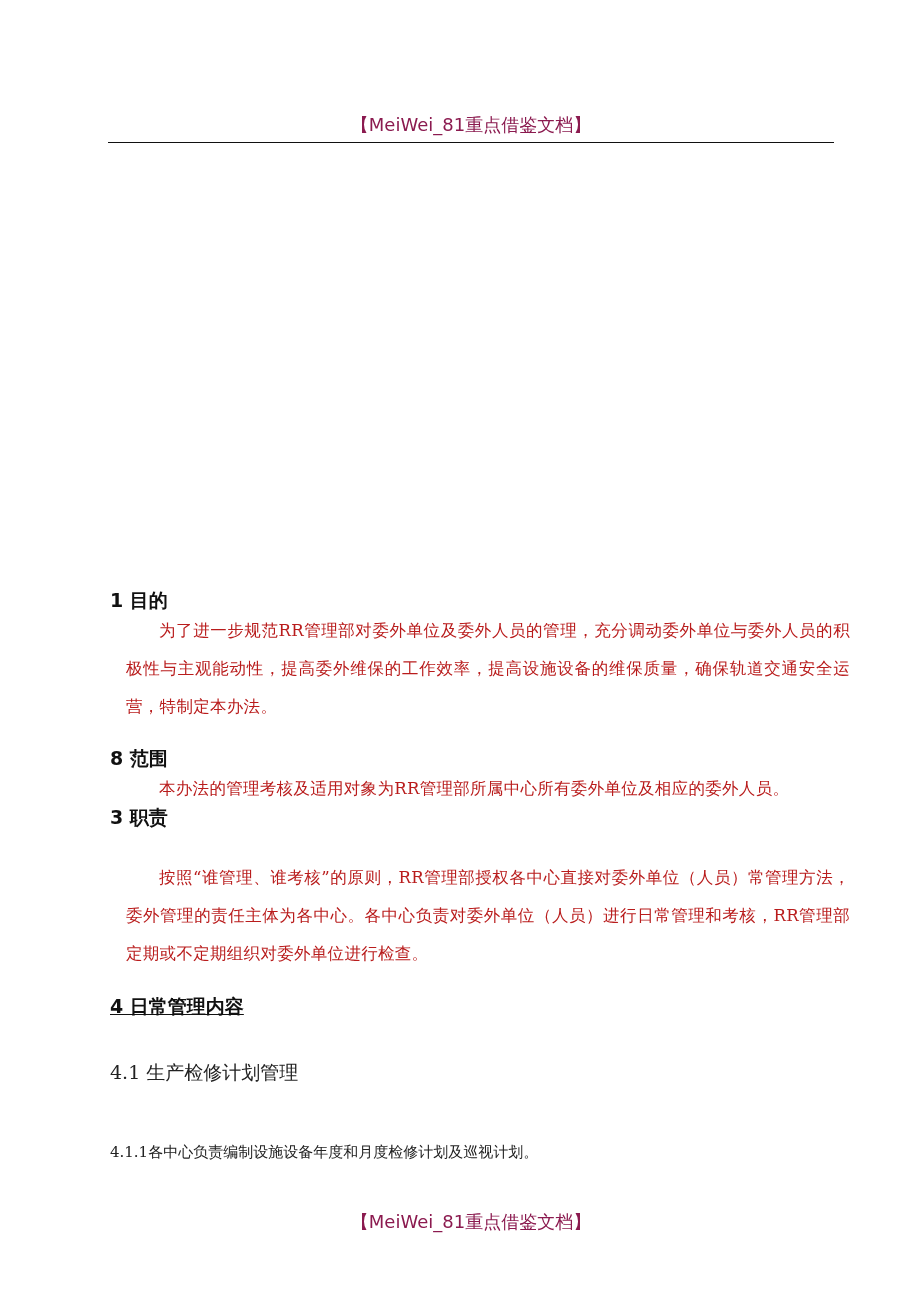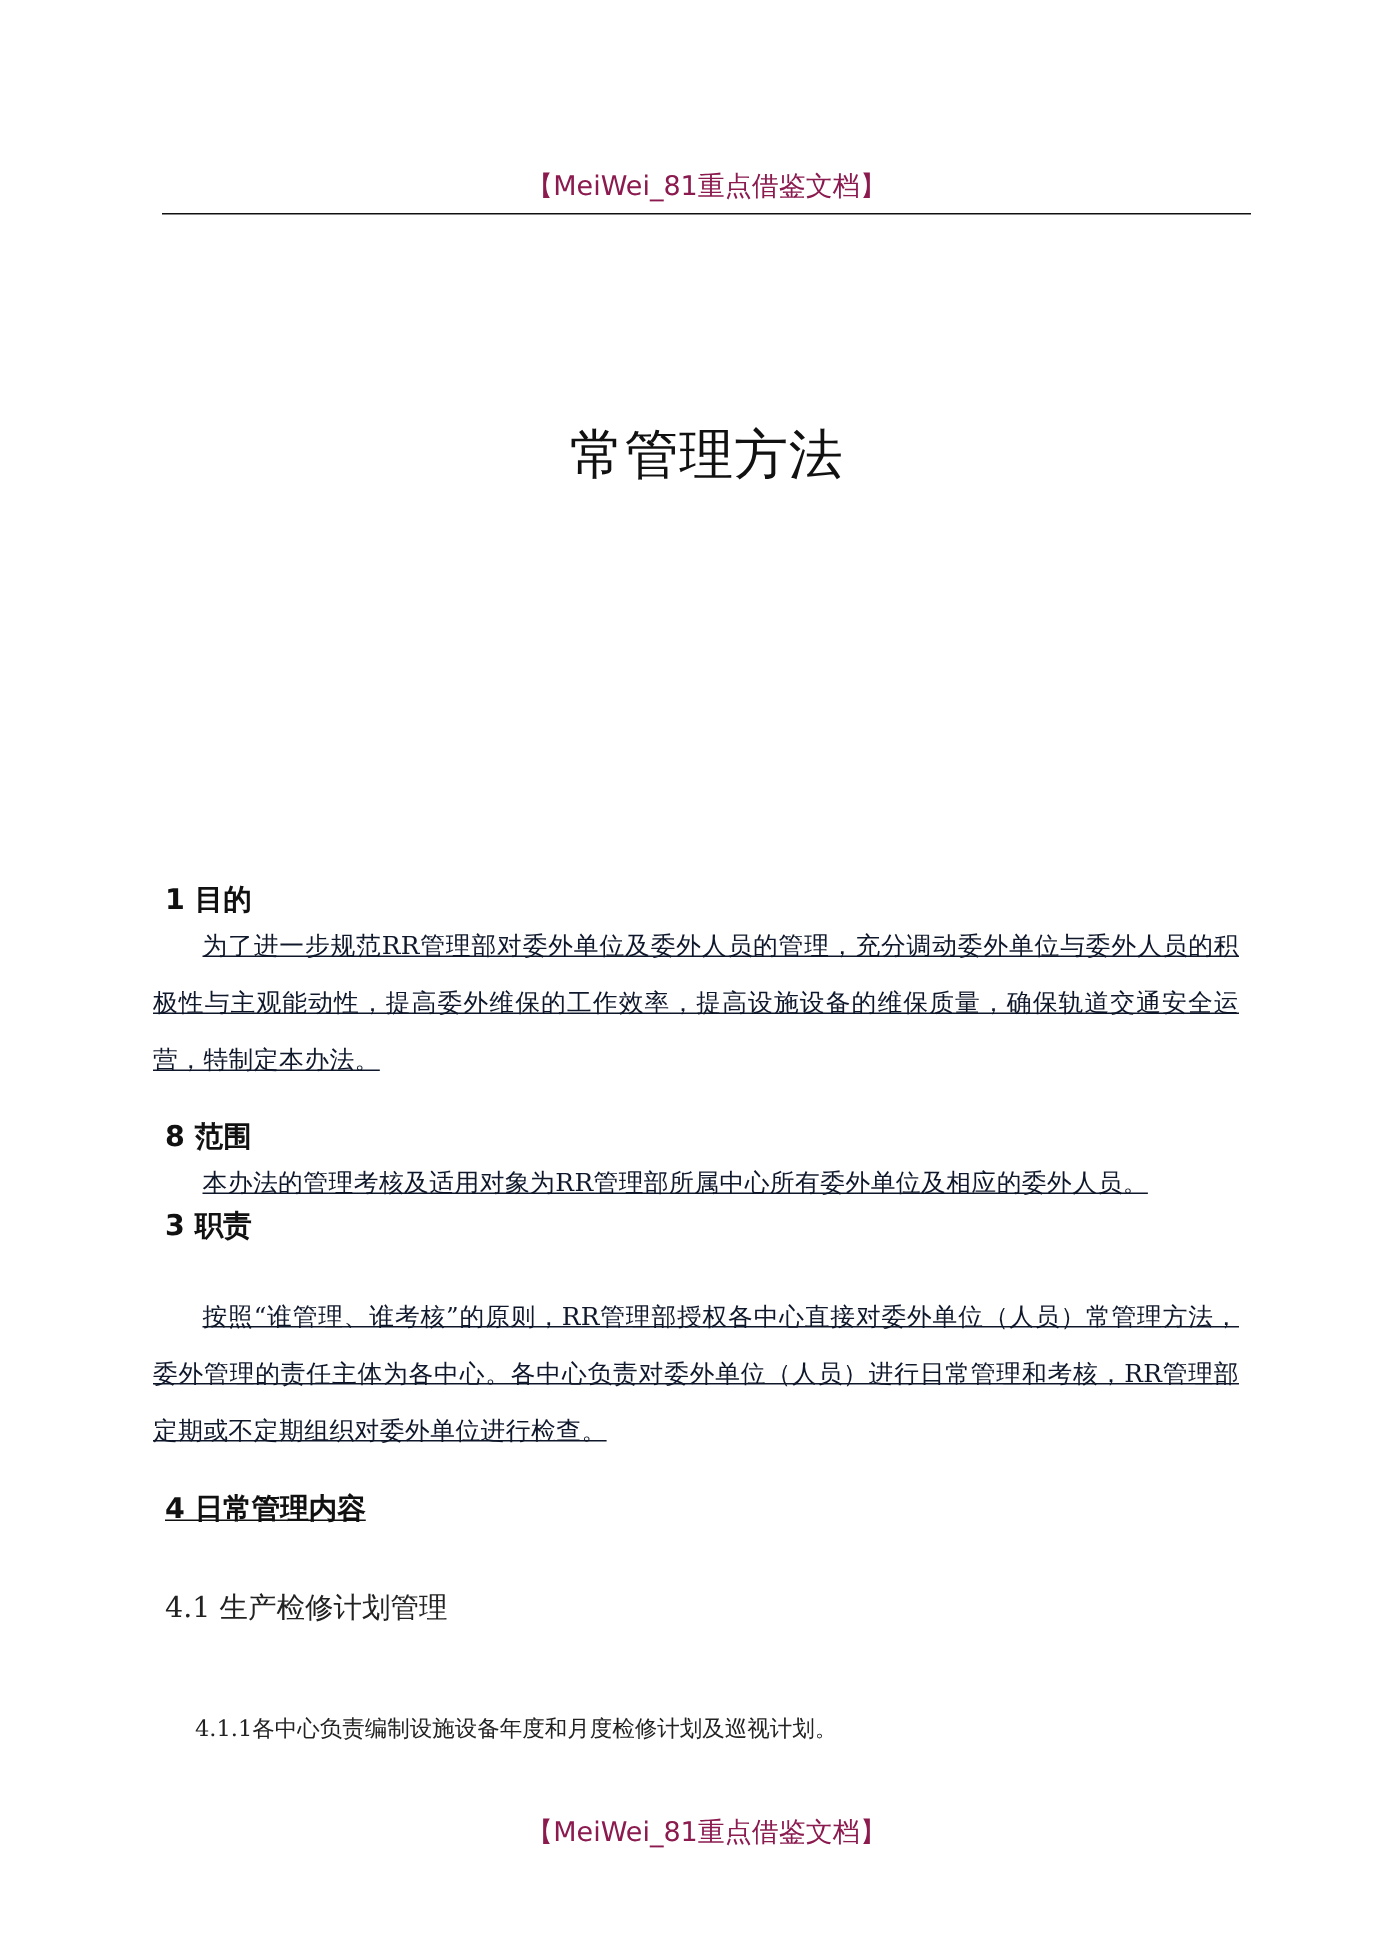--- a/index.html
+++ b/index.html
@@ -50,30 +50,29 @@
       position: absolute;
       left: 110px;
       font-family: "DejaVu Sans", "Liberation Sans", sans-serif;
       font-weight: bold;
       font-size: 19px;
       line-height: 26px;
       color: #111;
     }
     .para {
       position: absolute;
-      left: 102px;
+      left: 126px;
       width: 724px;
       font-family: "DejaVu Serif", "Liberation Serif", serif;
       font-size: 16.5px;
       line-height: 38px;
-      color: #0f172a;
+      color: #b91c1c;
       text-indent: 2em;
       text-align: justify;
       letter-spacing: 0.3px;
-      text-decoration: underline;
     }
     .subheading {
       position: absolute;
       left: 110px;
       font-family: "DejaVu Serif", "Liberation Serif", serif;
       font-size: 19px;
       line-height: 26px;
       color: #222;
     }
     .clause {
@@ -96,31 +95,30 @@
       color: #8b1a4f;
     }
   </style>
 </head>
 <body>
 
 <div class="page-header">【MeiWei_81重点借鉴文档】</div>
 <div class="header-rule"></div>
 
 <div class="doc-title">
-  <div>常管理方法</div>
 </div>
 
 <div class="section-heading" style="top:587px;text-align:right;">1 目的</div>
 <div class="para" style="top:612px;">为了进一步规范RR管理部对委外单位及委外人员的管理，充分调动委外单位与委外人员的积极性与主观能动性，提高委外维保的工作效率，提高设施设备的维保质量，确保轨道交通安全运营，特制定本办法。</div>
 
 <div class="section-heading" style="top:745px;">8 范围</div>
 <div class="para" style="top:770px;">本办法的管理考核及适用对象为RR管理部所属中心所有委外单位及相应的委外人员。</div>
 
 <div class="section-heading" style="top:804px;">3 职责</div>
 <div class="para" style="top:859px;">按照“谁管理、谁考核”的原则，RR管理部授权各中心直接对委外单位（人员）常管理方法，委外管理的责任主体为各中心。各中心负责对委外单位（人员）进行日常管理和考核，RR管理部定期或不定期组织对委外单位进行检查。</div>
 
 <div class="section-heading" style="top:993px;text-decoration:underline;">4 日常管理内容</div>
 
 <div class="subheading" style="top:1048px;margin-top:11px;">4.1 生产检修计划管理</div>
 
-<div class="clause" style="top:1141px;margin-left:20px;">4.1.1各中心负责编制设施设备年度和月度检修计划及巡视计划。</div>
+<div class="clause" style="top:1141px;">4.1.1各中心负责编制设施设备年度和月度检修计划及巡视计划。</div>
 
 <div class="page-footer">【MeiWei_81重点借鉴文档】</div>
 
 </body></html>

